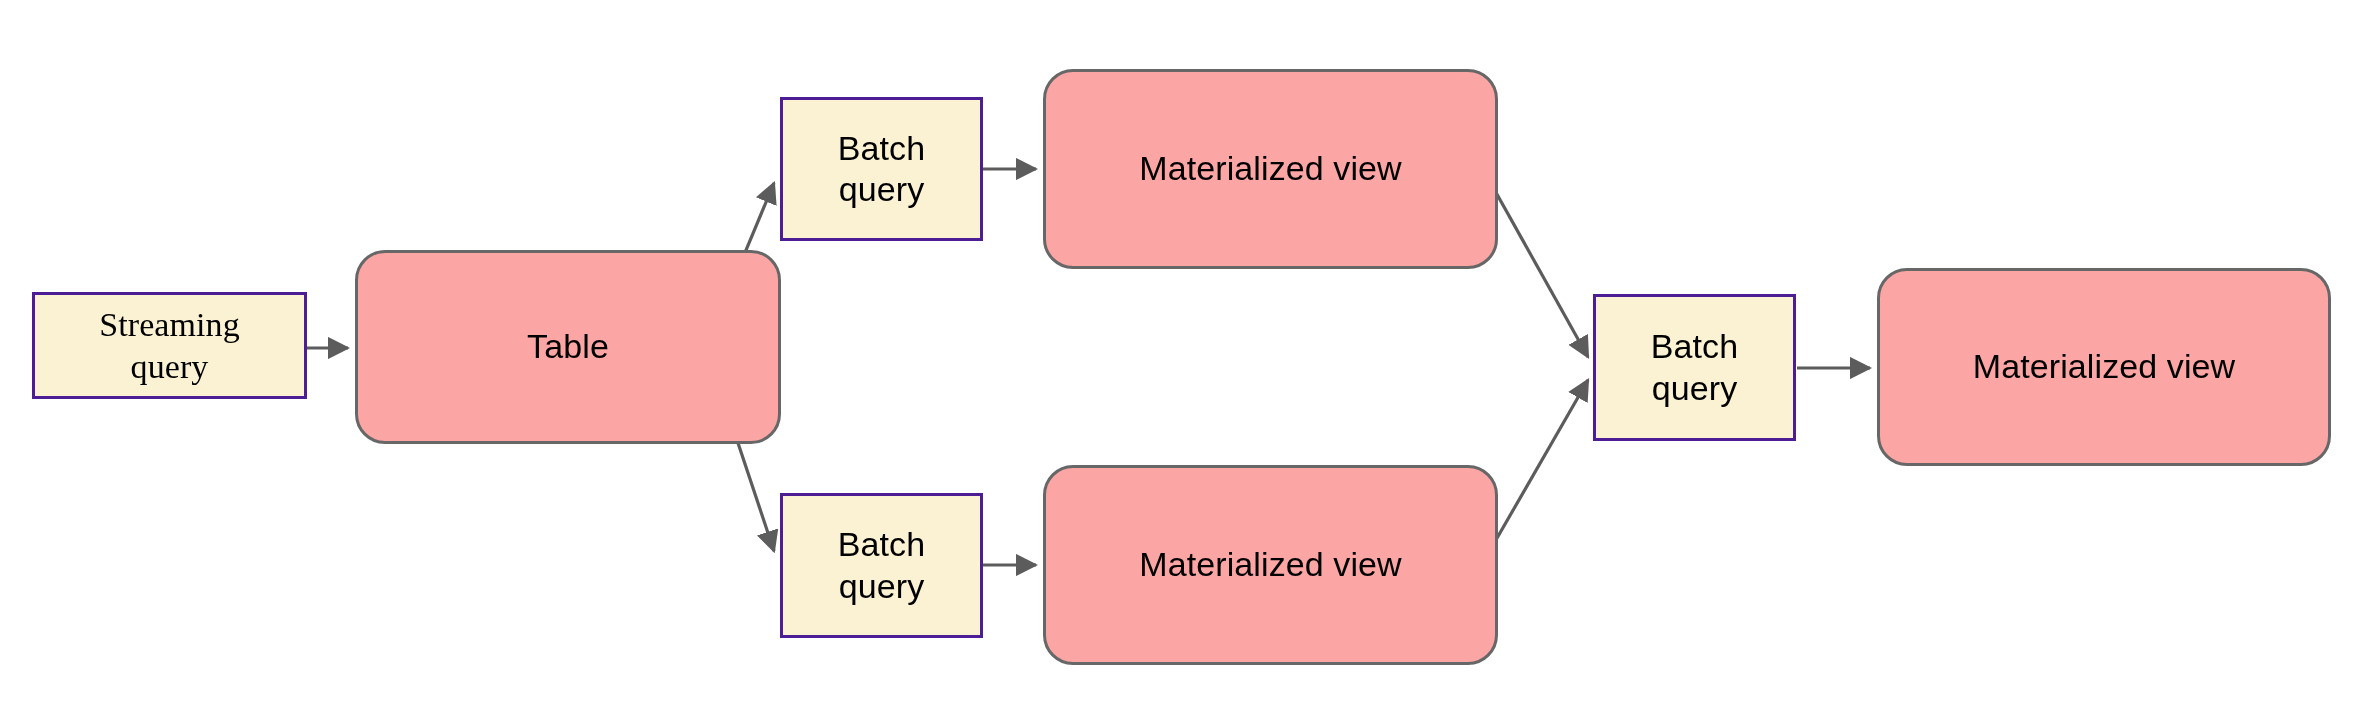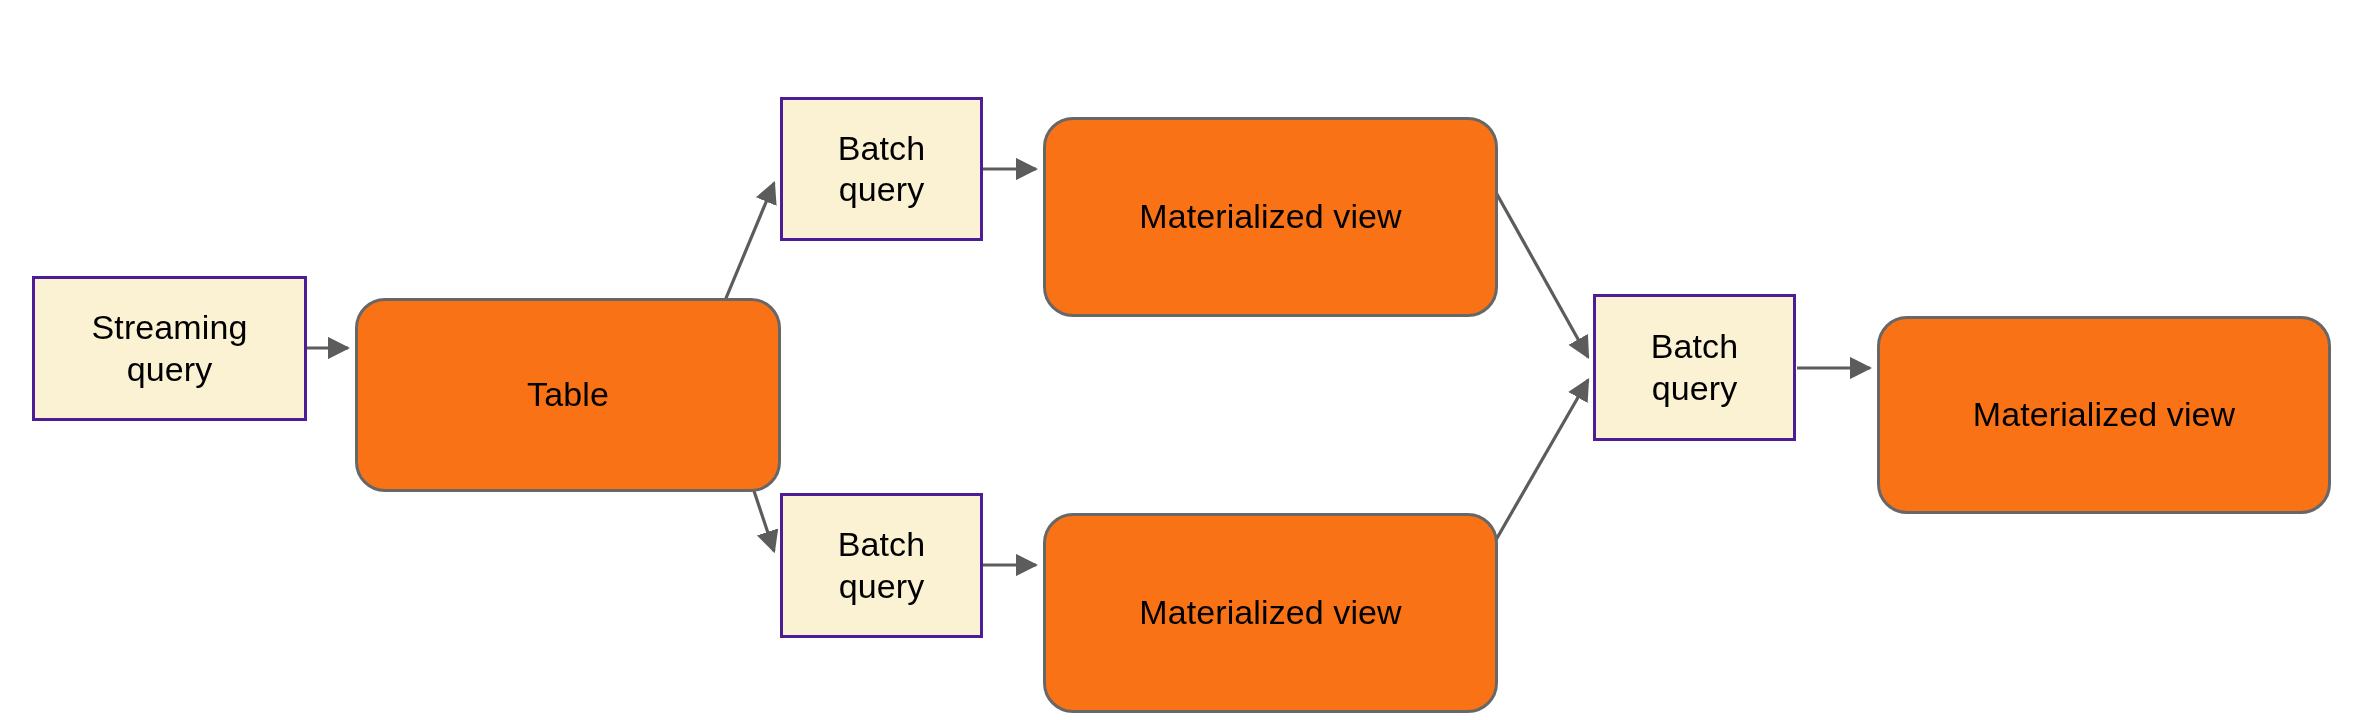--- a/index.html
+++ b/index.html
@@ -38,32 +38,31 @@
     line-height: 1.22;
     letter-spacing: 0.1px;
     white-space: pre-line;
   }
   .node.process {
     background: #fbf2d4;
     border: 3px solid #4c1d95;
     border-radius: 0;
   }
   .node.store {
-    background: #f97316;
+    background: #fca5a5;
     border: 3px solid #676767;
     border-radius: 30px;
-    margin-top: 48px;
   }
   .node-label {
     display: block;
     padding: 0 6px;
   }
 
   
-  #node-streaming-query { left: 32px;  top: 276px; width: 275px; height: 145px; }
+  #node-streaming-query { left: 32px;  top: 292px; width: 275px; height: 107px; font-family: Liberation Serif, serif; }
   #node-table           { left: 355px; top: 250px; width: 426px; height: 194px; }
   #node-batch-query-top { left: 780px; top: 97px;  width: 203px; height: 144px; }
   #node-mv-top          { left: 1043px;top: 69px;  width: 455px; height: 200px; }
   #node-batch-query-bottom { left: 780px; top: 493px; width: 203px; height: 145px; }
   #node-mv-bottom       { left: 1043px;top: 465px; width: 455px; height: 200px; }
   #node-batch-query-join { left: 1593px; top: 294px; width: 203px; height: 147px; }
   #node-mv-final        { left: 1877px;top: 268px; width: 454px; height: 198px; }
 </style>
 </head>
 <body>

